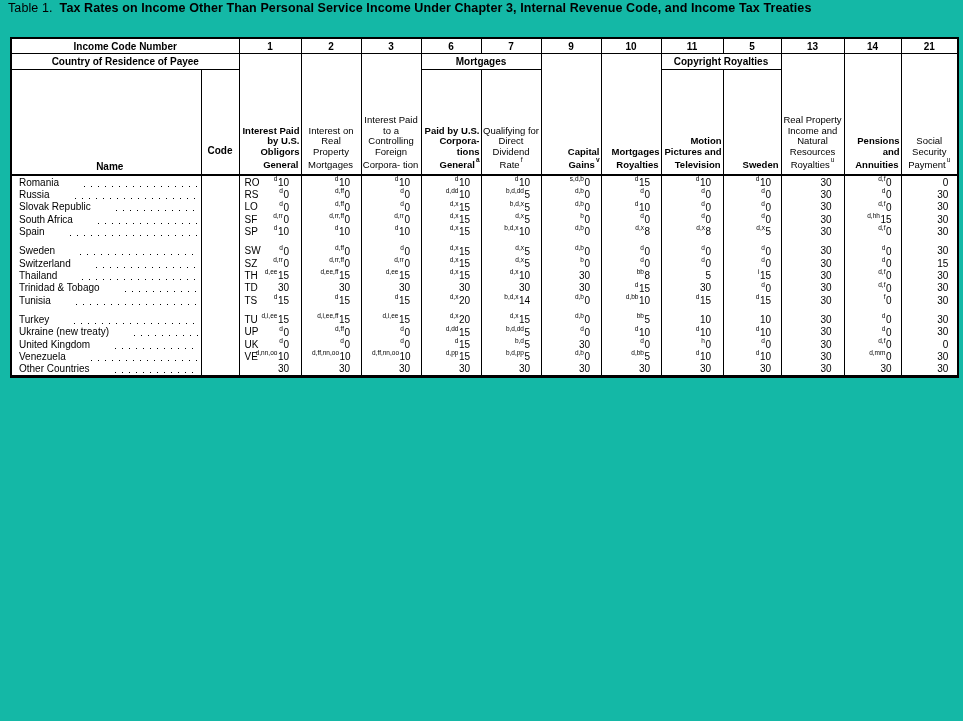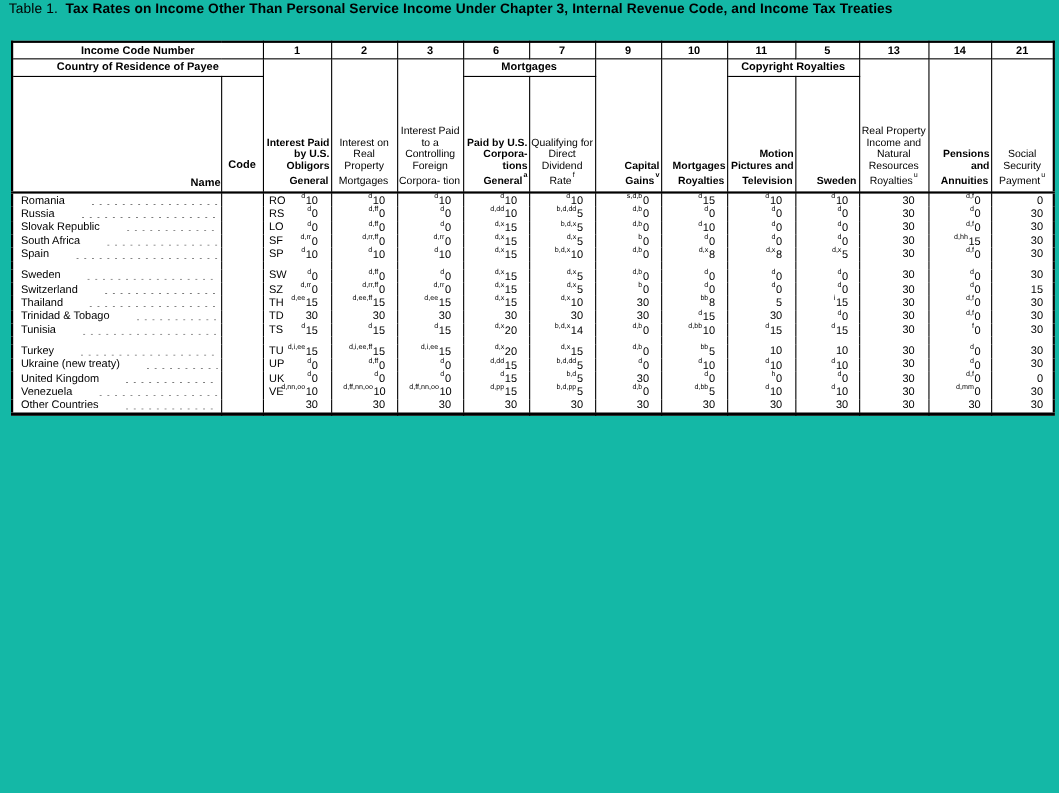--- a/index.html
+++ b/index.html
@@ -10,27 +10,27 @@
   .title .tt{font-weight:bold;}
   table.rates{position:absolute;left:10px;top:37px;width:947px;table-layout:fixed;border-collapse:collapse;border:2px solid #000;border-bottom-width:3px;background:#fff;}
   th,td{padding:0;border-left:1px solid #000;border-right:1px solid #000;}
   thead{border-bottom:2px solid #000;}
   tr.rA th{height:14px;font-size:10px;font-weight:bold;text-align:center;border-bottom:1px solid #000;vertical-align:middle;}
   tr.rB th.grp{height:15px;font-size:10px;font-weight:bold;text-align:center;border-bottom:1px solid #000;vertical-align:middle;}
   th.colhead{vertical-align:bottom;text-align:center;}
   tr.rC th{height:86px;vertical-align:bottom;}
   .ch{font-size:9.5px;line-height:10.5px;padding:2px 1px 3px 1px;font-weight:normal;}
   .ch.b{font-weight:bold;text-align:right;}
-  .nameh{text-align:right;font-size:10px;font-weight:bold;padding-left:7px;padding-bottom:2px;}
+  .nameh{text-align:center;font-size:10px;font-weight:bold;padding-left:7px;padding-bottom:2px;}
   .codeh{text-align:center;font-size:10px;font-weight:bold;padding-bottom:18px;}
   .ch sup, .hsup{font-size:6.5px;position:relative;top:-2px;margin-left:1px;}
   tbody td{height:12px;font-size:10px;vertical-align:middle;}
   tr.spacer td{height:7px;}
   td.name{overflow:hidden;}
-  .nm-wrap{display:flex;align-items:flex-start;padding-left:7px;padding-right:3px;gap:16px;}
+  .nm-wrap{display:flex;align-items:center;padding-left:7px;padding-right:3px;gap:16px;}
   .nm{white-space:nowrap;font-size:10px;}
   .leader{flex:1 1 auto;height:9px;margin-left:5px;background-image:radial-gradient(circle,#000 1px,transparent 1.25px);background-size:7px 9px;background-position:1px 5px;background-repeat:repeat-x;}
   td.code{text-align:center;font-size:10px;padding-left:43px;}
   td.val{text-align:center;}
   .cell{display:inline-block;width:38px;text-align:right;white-space:nowrap;font-size:10px;}
   .cell sup{font-size:6.5px;position:relative;top:-1px;vertical-align:super;letter-spacing:0;margin-right:.5px;}
 </style>
 </head>
 <body>
 

